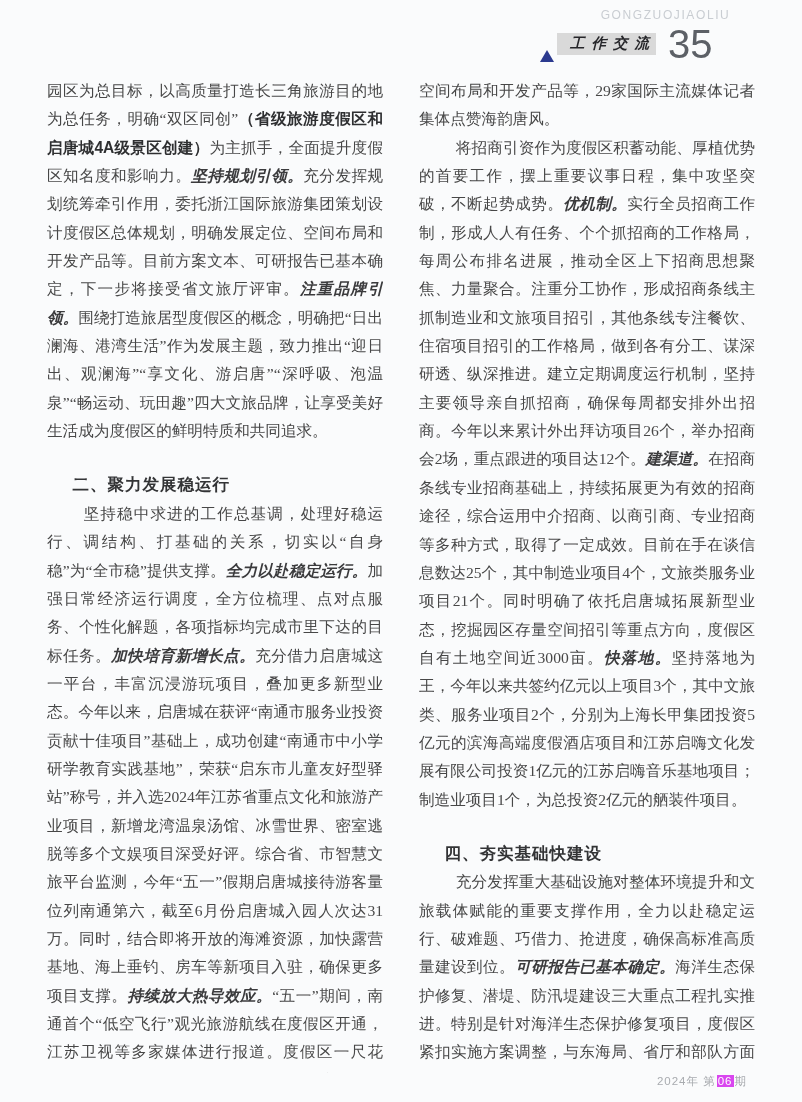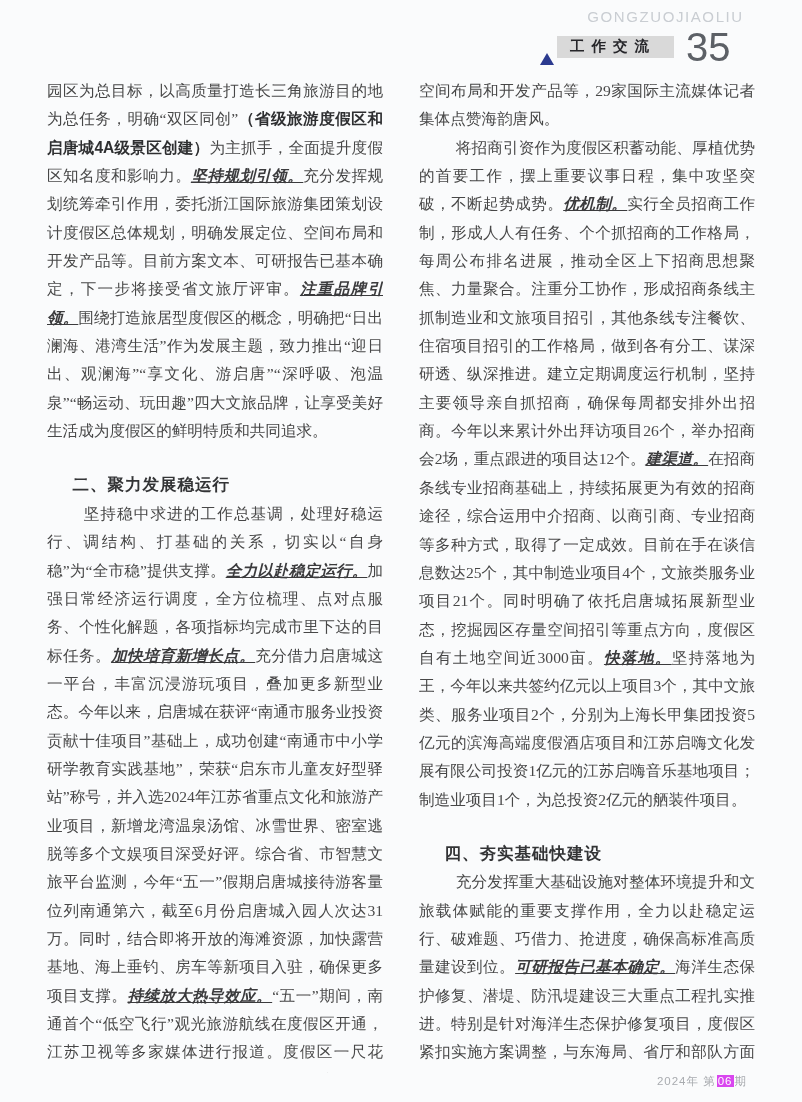--- a/index.html
+++ b/index.html
@@ -11,41 +11,42 @@
     overflow: hidden;
     font-family: "Liberation Serif", serif;
   }
   
   .hdr { position: absolute; top: 8px; right: 2px; width: 260px; }
   .kicker {
     text-align: center;
     width: 175px;
     margin-left: 38px;
     font-family: "Liberation Sans", sans-serif;
-    font-size: 15px;
+    font-size: 12px;
     letter-spacing: 1.6px;
     color: #c9cdd2;
   }
   .hdr-row { display: flex; align-items: center; margin-top: 2px; }
   .tri {
     width: 0; height: 0;
     border-left: 7px solid transparent;
     border-right: 7px solid transparent;
     border-bottom: 12px solid #2b3a8f;
     margin-right: 3px;
     align-self: flex-end;
     margin-bottom: 2px;
   }
   .section-box {
     background: #d9d9d9;
     color: #26262a;
     font-weight: bold;
+    font-style: italic;
     font-size: 14.5px;
     letter-spacing: 7px;
-    padding: 3px 18px 3px 13px;
+    padding: 3px 0 3px 13px;
     line-height: 1.1;
   }
   .pageno {
     font-family: "Liberation Sans", sans-serif;
     font-size: 40px;
     color: #5c6066;
     margin-left: 12px;
     line-height: 1;
   }
   
@@ -83,21 +84,20 @@
   .run-n { }
   .run-b {
     font-weight: bold;
     font-family: "Liberation Sans", sans-serif;
     color: #2e2f31;
   }
   .run-e {
     font-weight: bold;
     font-style: italic;
     color: #3b3b3d;
-    text-decoration: underline;
   }
   
   .ftr {
     position: absolute;
     right: 55px;
     bottom: 13px;
     font-family: "Liberation Sans", sans-serif;
     font-size: 11.5px;
     color: #a8abaf;
     letter-spacing: 1px;

